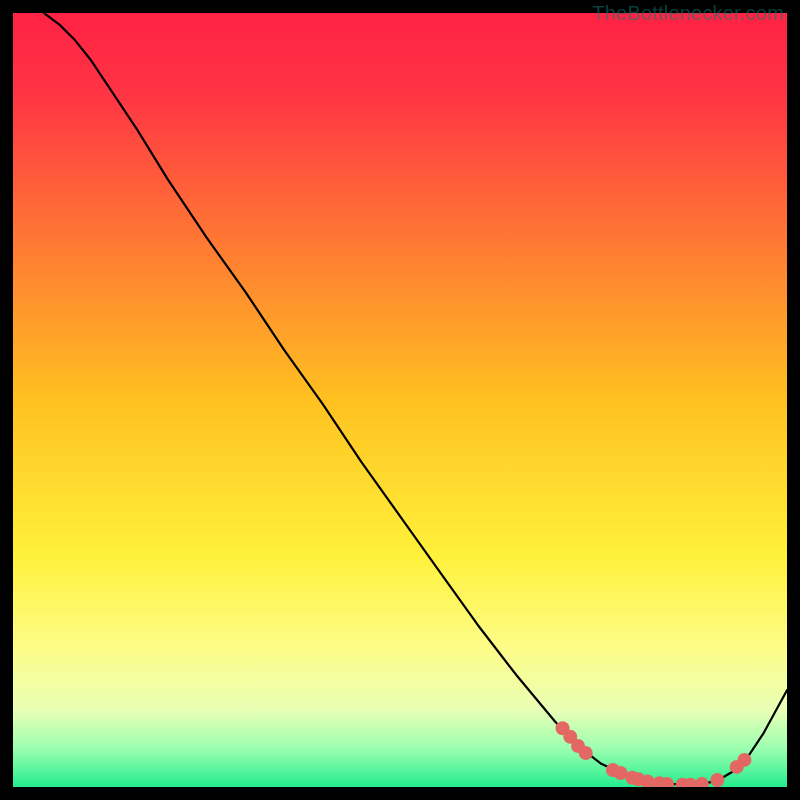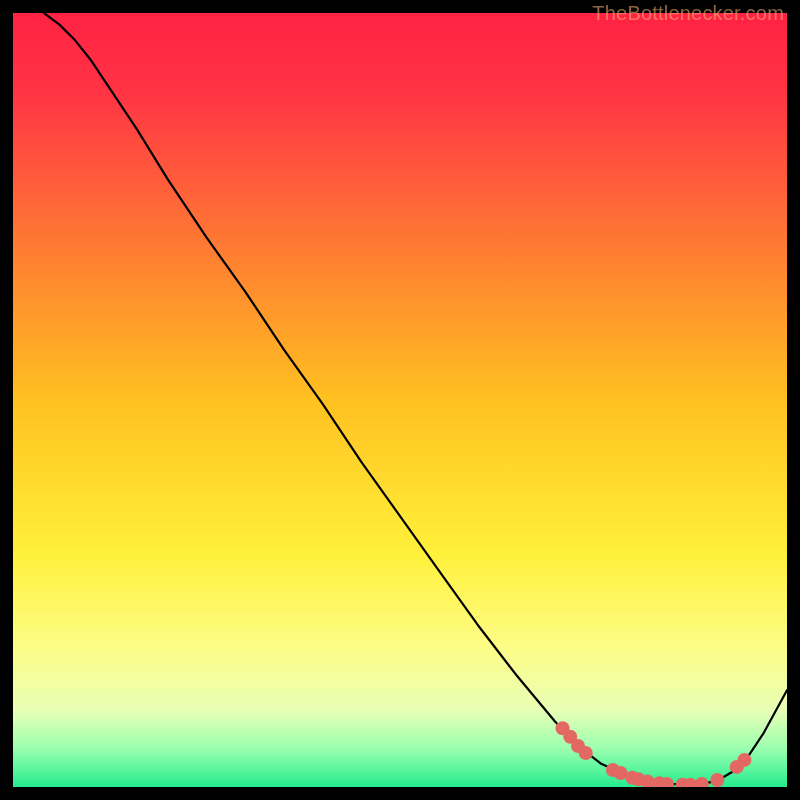--- a/index.html
+++ b/index.html
@@ -25,21 +25,21 @@
     width: 774px;
     height: 774px;
   }
   .watermark {
     position: absolute;
     top: 2px;
     right: 16px;
     font-family: Arial, Helvetica, sans-serif;
     font-size: 20px;
     font-weight: 500;
-    color: #fdba74;
+    color: #0f766e;
     opacity: 0.55;
     letter-spacing: 0.2px;
     user-select: none;
   }
 </style>
 </head>
 <body>
 
 <div class="frame">
   <svg class="plot" viewBox="0 0 774 774">

